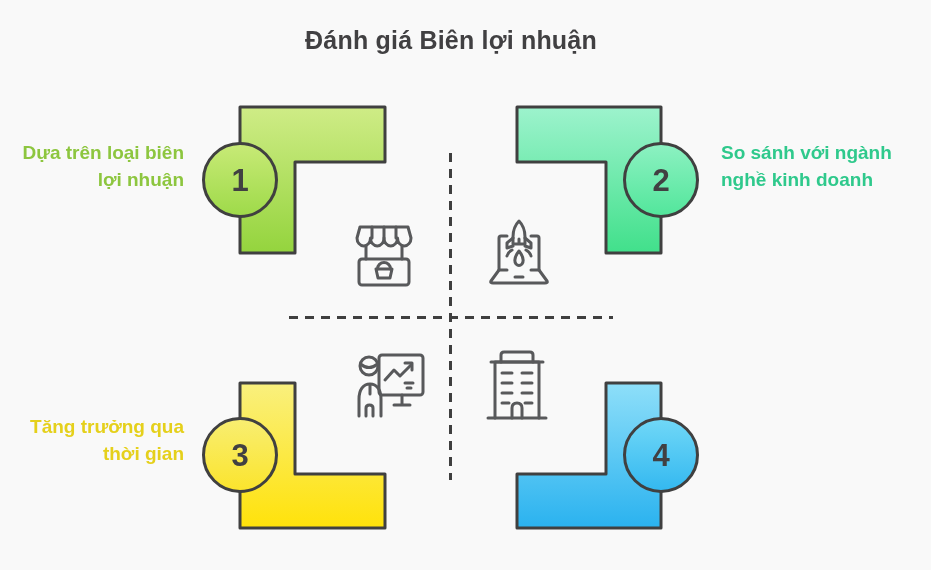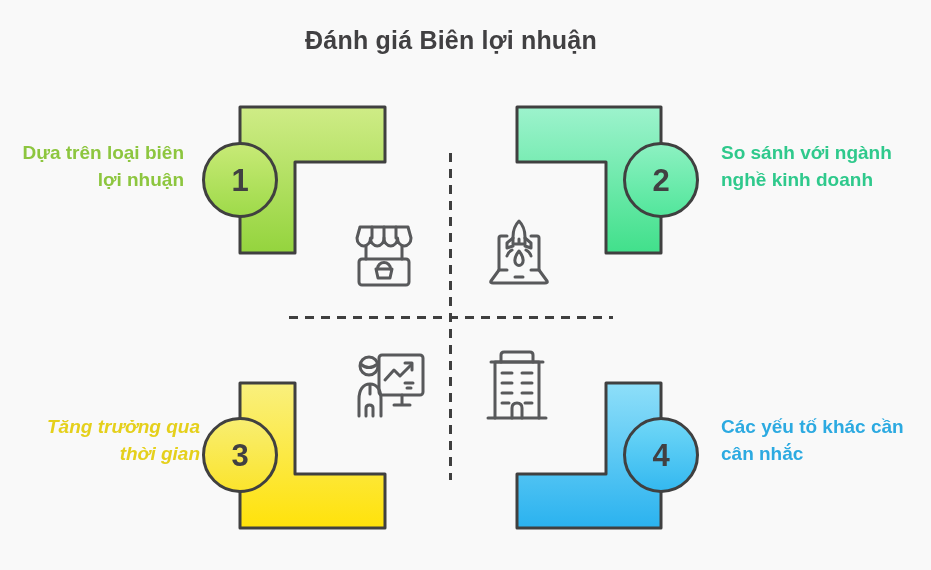--- a/index.html
+++ b/index.html
@@ -17,21 +17,21 @@
     letter-spacing:.2px;
   }
   .qlabel{
     position:absolute;
     font-size:19px;font-weight:bold;line-height:27px;
   }
   .qlabel.right{text-align:right;}
   .qlabel.left{text-align:left;}
   .q1{color:#8dc63f;left:8px;top:139px;width:176px;}
   .q2{color:#2fc98c;left:721px;top:139px;width:196px;}
-  .q3{color:#e5d01b;left:24px;top:413px;width:176px;font-style:italic;}
+  .q3{color:#e5d01b;left:8px;top:413px;width:176px;}
   .q4{color:#2caae1;left:721px;top:413px;width:196px;}
   svg{position:absolute;display:block;}
   .shape-stroke{stroke:#404040;stroke-width:3;stroke-linejoin:round;}
   .icon{stroke:#58595b;stroke-width:3;fill:none;stroke-linecap:round;stroke-linejoin:round;}
   .num{
     font-family:"Liberation Sans", sans-serif;
     font-size:31px;font-weight:bold;fill:#414042;
   }
 </style>
 </head>
@@ -148,15 +148,14 @@
     <path class="icon" d="M10 74 H68"></path>
     <path class="icon" d="M23 18 V11 Q23 8 26 8 H52 Q55 8 55 11 V18"></path>
     <path class="icon" d="M24 29 H34 M24 39 H34 M24 49 H34 M24 59 H31"></path>
     <path class="icon" d="M44 29 H54 M44 39 H54 M44 49 H54 M47 59 H54"></path>
     <path class="icon" d="M34 74 V64 Q34 59 39 59 Q44 59 44 64 V74"></path>
   </svg>
 
   <div class="qlabel left q2">So sánh với ngành nghề kinh doanh</div>
   <div class="qlabel right q1">Dựa trên loại biên lợi nhuận</div>
   <div class="qlabel right q3">Tăng trưởng qua thời gian</div>
-  <div class="qlabel left q4">Các yếu tố khác cần cân nhắc</div>
 
 </div>
 
 </body></html>

